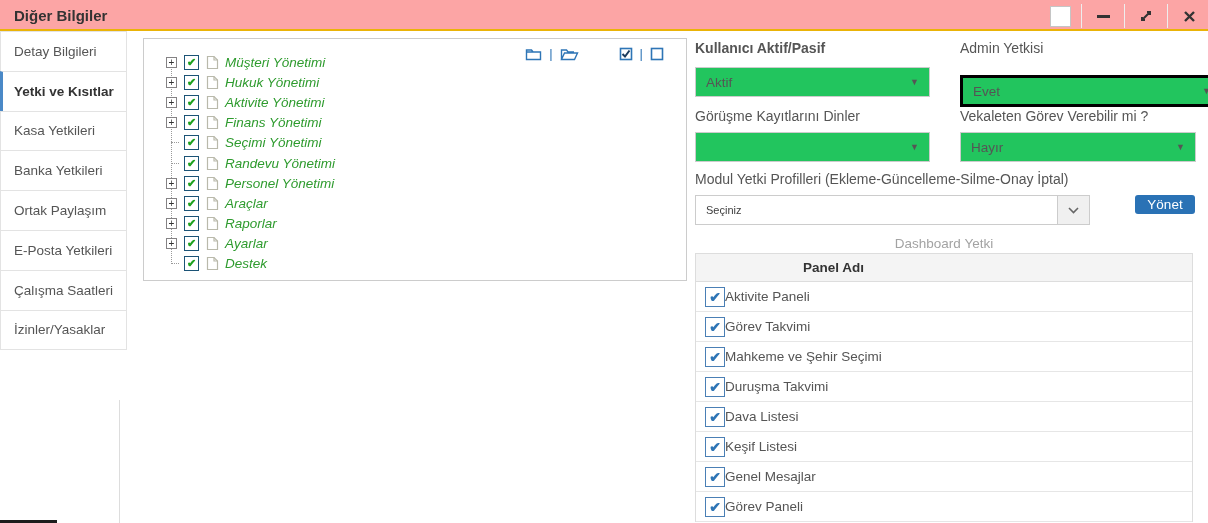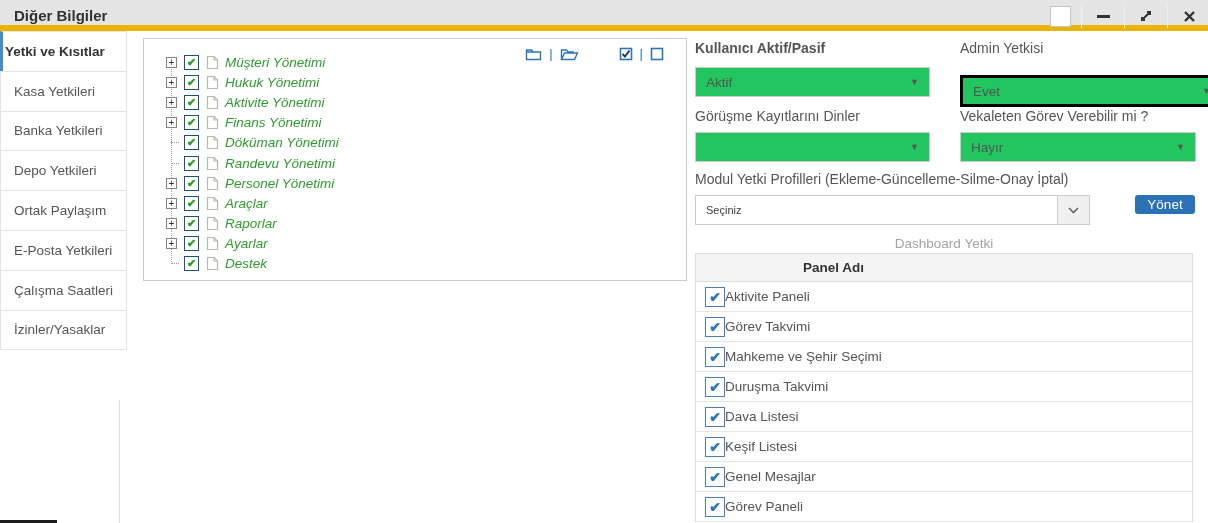--- a/index.html
+++ b/index.html
@@ -1,33 +1,33 @@
 <!DOCTYPE html>
 <html><head>
 <meta charset="utf-8">
 <style>
   * { margin:0; padding:0; box-sizing:border-box; }
   html,body { width:1208px; height:523px; background:#fff; overflow:hidden;
               font-family:"Liberation Sans", sans-serif; color:#555; position:relative; }
 
   
   .titlebar { position:absolute; left:0; top:0; width:1208px; height:31px;
-              border-bottom:6px solid #eab308; background:#e5e5e5; }
+              border-bottom:2px solid #eab308; background:#fca5a5; }
   .title { position:absolute; left:14px; top:7px; font-size:15px; font-weight:bold; color:#333; }
   .win-controls { position:absolute; right:6px; top:3px; height:26px; display:flex; align-items:center; }
   .wc-sep { width:1px; height:24px; background:#eee; margin:0 8px; }
   .wc-btn { width:26px; height:24px; display:flex; align-items:center; justify-content:center; cursor:pointer; }
   .wc-square { width:21px; height:21px; border:1px solid #c5c5c5; background:#fff; }
   .wc-minus { width:13px; height:3px; background:#333; }
 
   
   .sidebar { position:absolute; left:0; top:32px; width:127px; }
   .tab { width:127px; height:40.8px; background:#fff; border:1px solid #e3e3e3; margin-top:-1px;
          display:flex; align-items:center; padding-left:13px; font-size:13.5px; color:#555; cursor:pointer; }
-  .tab.active { border-left:3px solid #4a89c7; font-weight:bold; color:#333; padding-left:2px; }
+  .tab.active { border-left:3px solid #4a89c7; font-weight:bold; color:#333; padding-left:11px; }
   .side-divider { position:absolute; left:119px; top:400px; width:1px; height:123px; background:#ddd; }
   .bottom-bar { position:absolute; left:0; bottom:0; width:57px; height:3px; background:#1c1c1c; }
 
   
   .tree-panel { position:absolute; left:143px; top:38px; width:544px; height:243px;
                 border:1px solid #ccc; background:#fff; }
   .tree-toolbar { position:absolute; top:7px; right:22px; display:flex; align-items:center; gap:7px;
                   color:#2e75b6; font-size:13px; }
   .tt-gap { width:26px; }
   .tt-icon { display:flex; align-items:center; cursor:pointer; }
@@ -94,31 +94,31 @@
     <div class="wc-sep"></div>
     <div class="wc-btn">
       <svg width="13" height="13" viewBox="0 0 13 13">
           <path d="M2 2 L11 11 M11 2 L2 11" fill="none" stroke="#333" stroke-width="2.4"></path>
         </svg>
     </div>
   </div>
 </div>
 
 <div class="sidebar">
+  <div class="tab">
+      <span>Detay Bilgileri</span>
+    </div>
   <div class="tab active">
       <span>Yetki ve Kısıtlar</span>
     </div>
   <div class="tab">
       <span>Kasa Yetkileri</span>
     </div>
   <div class="tab">
       <span>Banka Yetkileri</span>
-    </div>
-  <div class="tab">
-      <span>Depo Yetkileri</span>
     </div>
   <div class="tab">
       <span>Ortak Paylaşım</span>
     </div>
   <div class="tab">
       <span>E-Posta Yetkileri</span>
     </div>
   <div class="tab">
       <span>Çalışma Saatleri</span>
     </div>
@@ -216,21 +216,21 @@
       <span class="stub"></span>
       <span class="tcheck">
           <span class="tick">✔</span>
         </span>
       <span class="doc">
           <svg width="13" height="15" viewBox="0 0 13 15">
             <path d="M1.5 1.5 h6.5 l3.5 3.5 v8.5 h-10 z" fill="#fff" stroke="#b9b9ab" stroke-width="1.2"></path>
             <path d="M8 1.5 v3.5 h3.5" fill="none" stroke="#b9b9ab" stroke-width="1.2"></path>
           </svg>
         </span>
-      <span class="tlabel">Döküman Yönetimi</span>
+      <span class="tlabel">Seçimi Yönetimi</span>
     </div>
     <div class="tree-row">
       <span class="stub"></span>
       <span class="tcheck">
           <span class="tick">✔</span>
         </span>
       <span class="doc">
           <svg width="13" height="15" viewBox="0 0 13 15">
             <path d="M1.5 1.5 h6.5 l3.5 3.5 v8.5 h-10 z" fill="#fff" stroke="#b9b9ab" stroke-width="1.2"></path>
             <path d="M8 1.5 v3.5 h3.5" fill="none" stroke="#b9b9ab" stroke-width="1.2"></path>

